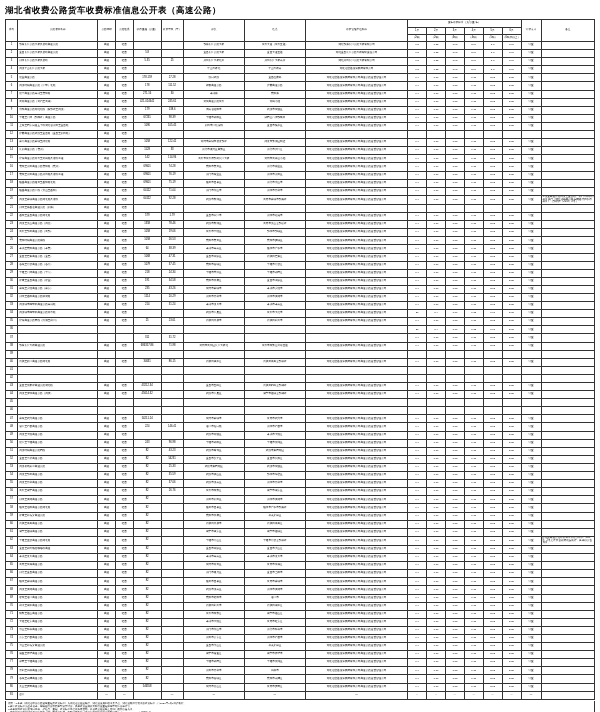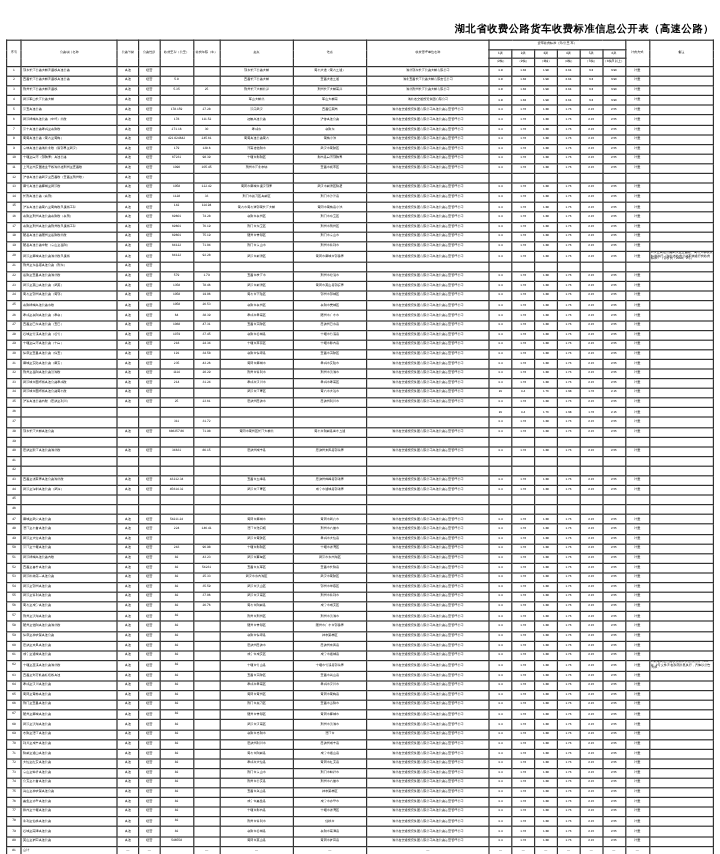--- a/index.html
+++ b/index.html
@@ -9,25 +9,25 @@
     color:#000;
     overflow:hidden;
   }
   #page{
     width:600px;height:712px;
     position:relative;
     box-sizing:border-box;
     padding:4px 5px 2px 5px;
   }
   .title{
-    text-align:right;
+    text-align:left;
     font-size:8.5px;
     font-weight:bold;
     letter-spacing:.5px;
-    margin:15px 0 2px 0;
+    margin:1px 0 2px 0;
     font-family:Liberation Sans, sans-serif;
   }
   table{
     border-collapse:collapse;
     width:590px;
     table-layout:fixed;
     font-size:2.6px;
     line-height:1.05;
   }
   th,td{

